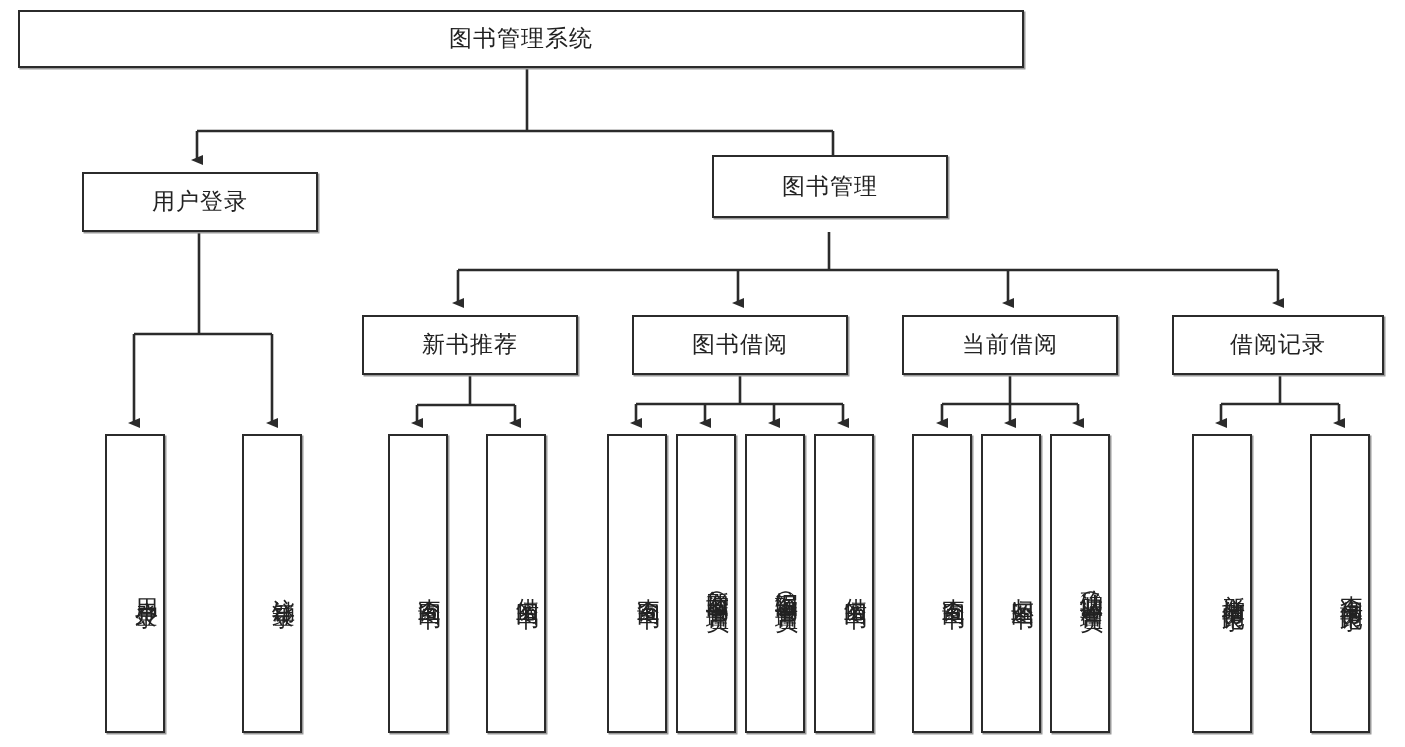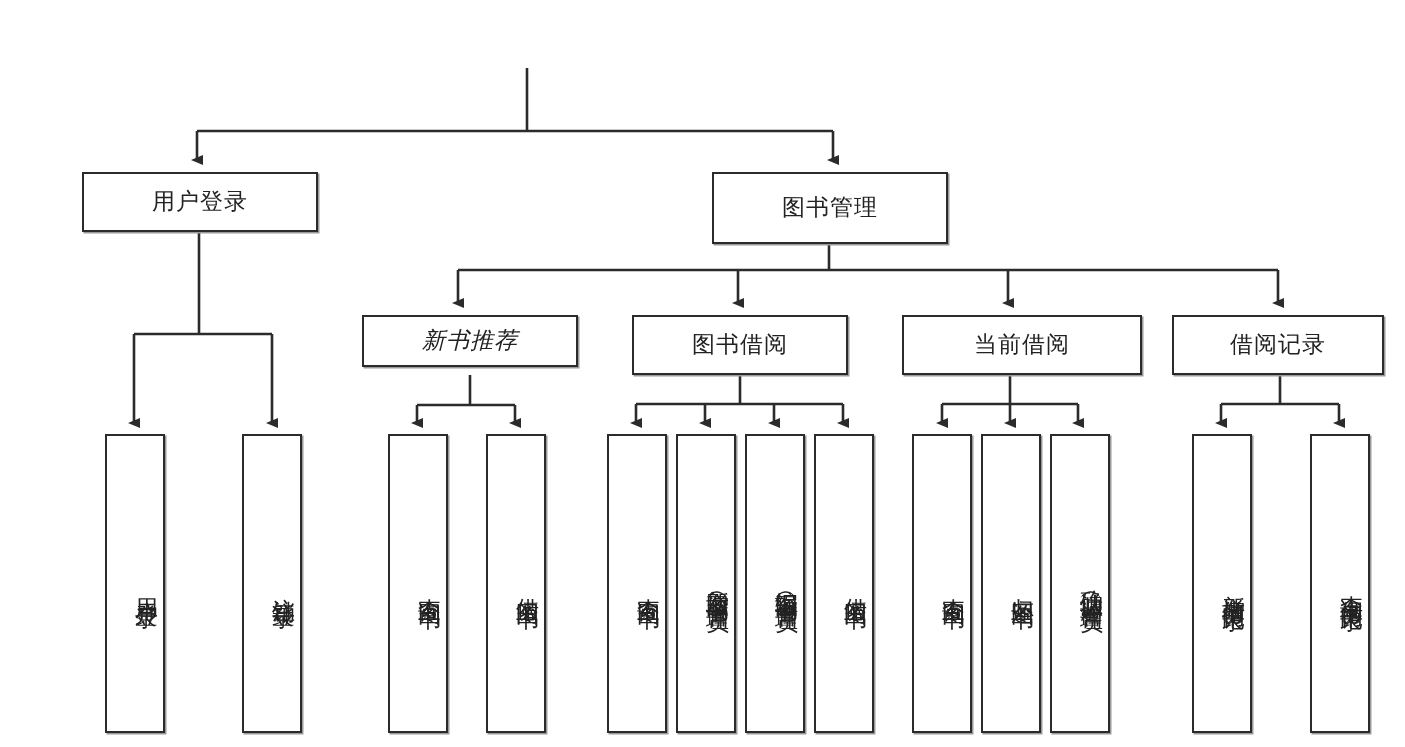--- a/index.html
+++ b/index.html
@@ -114,35 +114,38 @@
       <path d="M1010,404 L1010,423" marker-end="url(#arrow)"></path>
       <path d="M1078,404 L1078,423" marker-end="url(#arrow)"></path>
 
       <path d="M1280,375 L1280,404"></path>
       <path d="M1221,404 L1339,404"></path>
       <path d="M1221,404 L1221,423" marker-end="url(#arrow)"></path>
       <path d="M1339,404 L1339,423" marker-end="url(#arrow)"></path>
     </g>
   </svg>
 
+  <div class="node horiz" style="left:18px; top:10px; width:1006px; height:58px;">
+    <span>图书管理系统</span>
+  </div>
 
   <div class="node horiz" style="left:82px; top:172px; width:236px; height:60px;">
     <span>用户登录</span>
   </div>
-  <div class="node horiz" style="left:712px; top:172px; width:236px; height:72px;text-align:center;">
+  <div class="node horiz" style="left:712px; top:155px; width:236px; height:63px;text-align:center;">
     <span>图书管理</span>
   </div>
 
-  <div class="node horiz" style="left:362px; top:315px; width:216px; height:52px;font-style:italic;">
+  <div class="node horiz" style="left:362px; top:315px; width:216px; height:60px;">
     <span>新书推荐</span>
   </div>
   <div class="node horiz" style="left:632px; top:315px; width:216px; height:60px;">
     <span>图书借阅</span>
   </div>
-  <div class="node horiz" style="left:902px; top:315px; width:240px; height:60px;">
+  <div class="node horiz" style="left:902px; top:315px; width:216px; height:60px;">
     <span>当前借阅</span>
   </div>
   <div class="node horiz" style="left:1172px; top:315px; width:212px; height:60px;">
     <span>借阅记录</span>
   </div>
 
   <div class="node vert" style="left:105px; top:434px; width:60px; height:299px;">
     <span class="vtext">用户登录</span>
   </div>
   <div class="node vert" style="left:242px; top:434px; width:60px; height:299px;">

